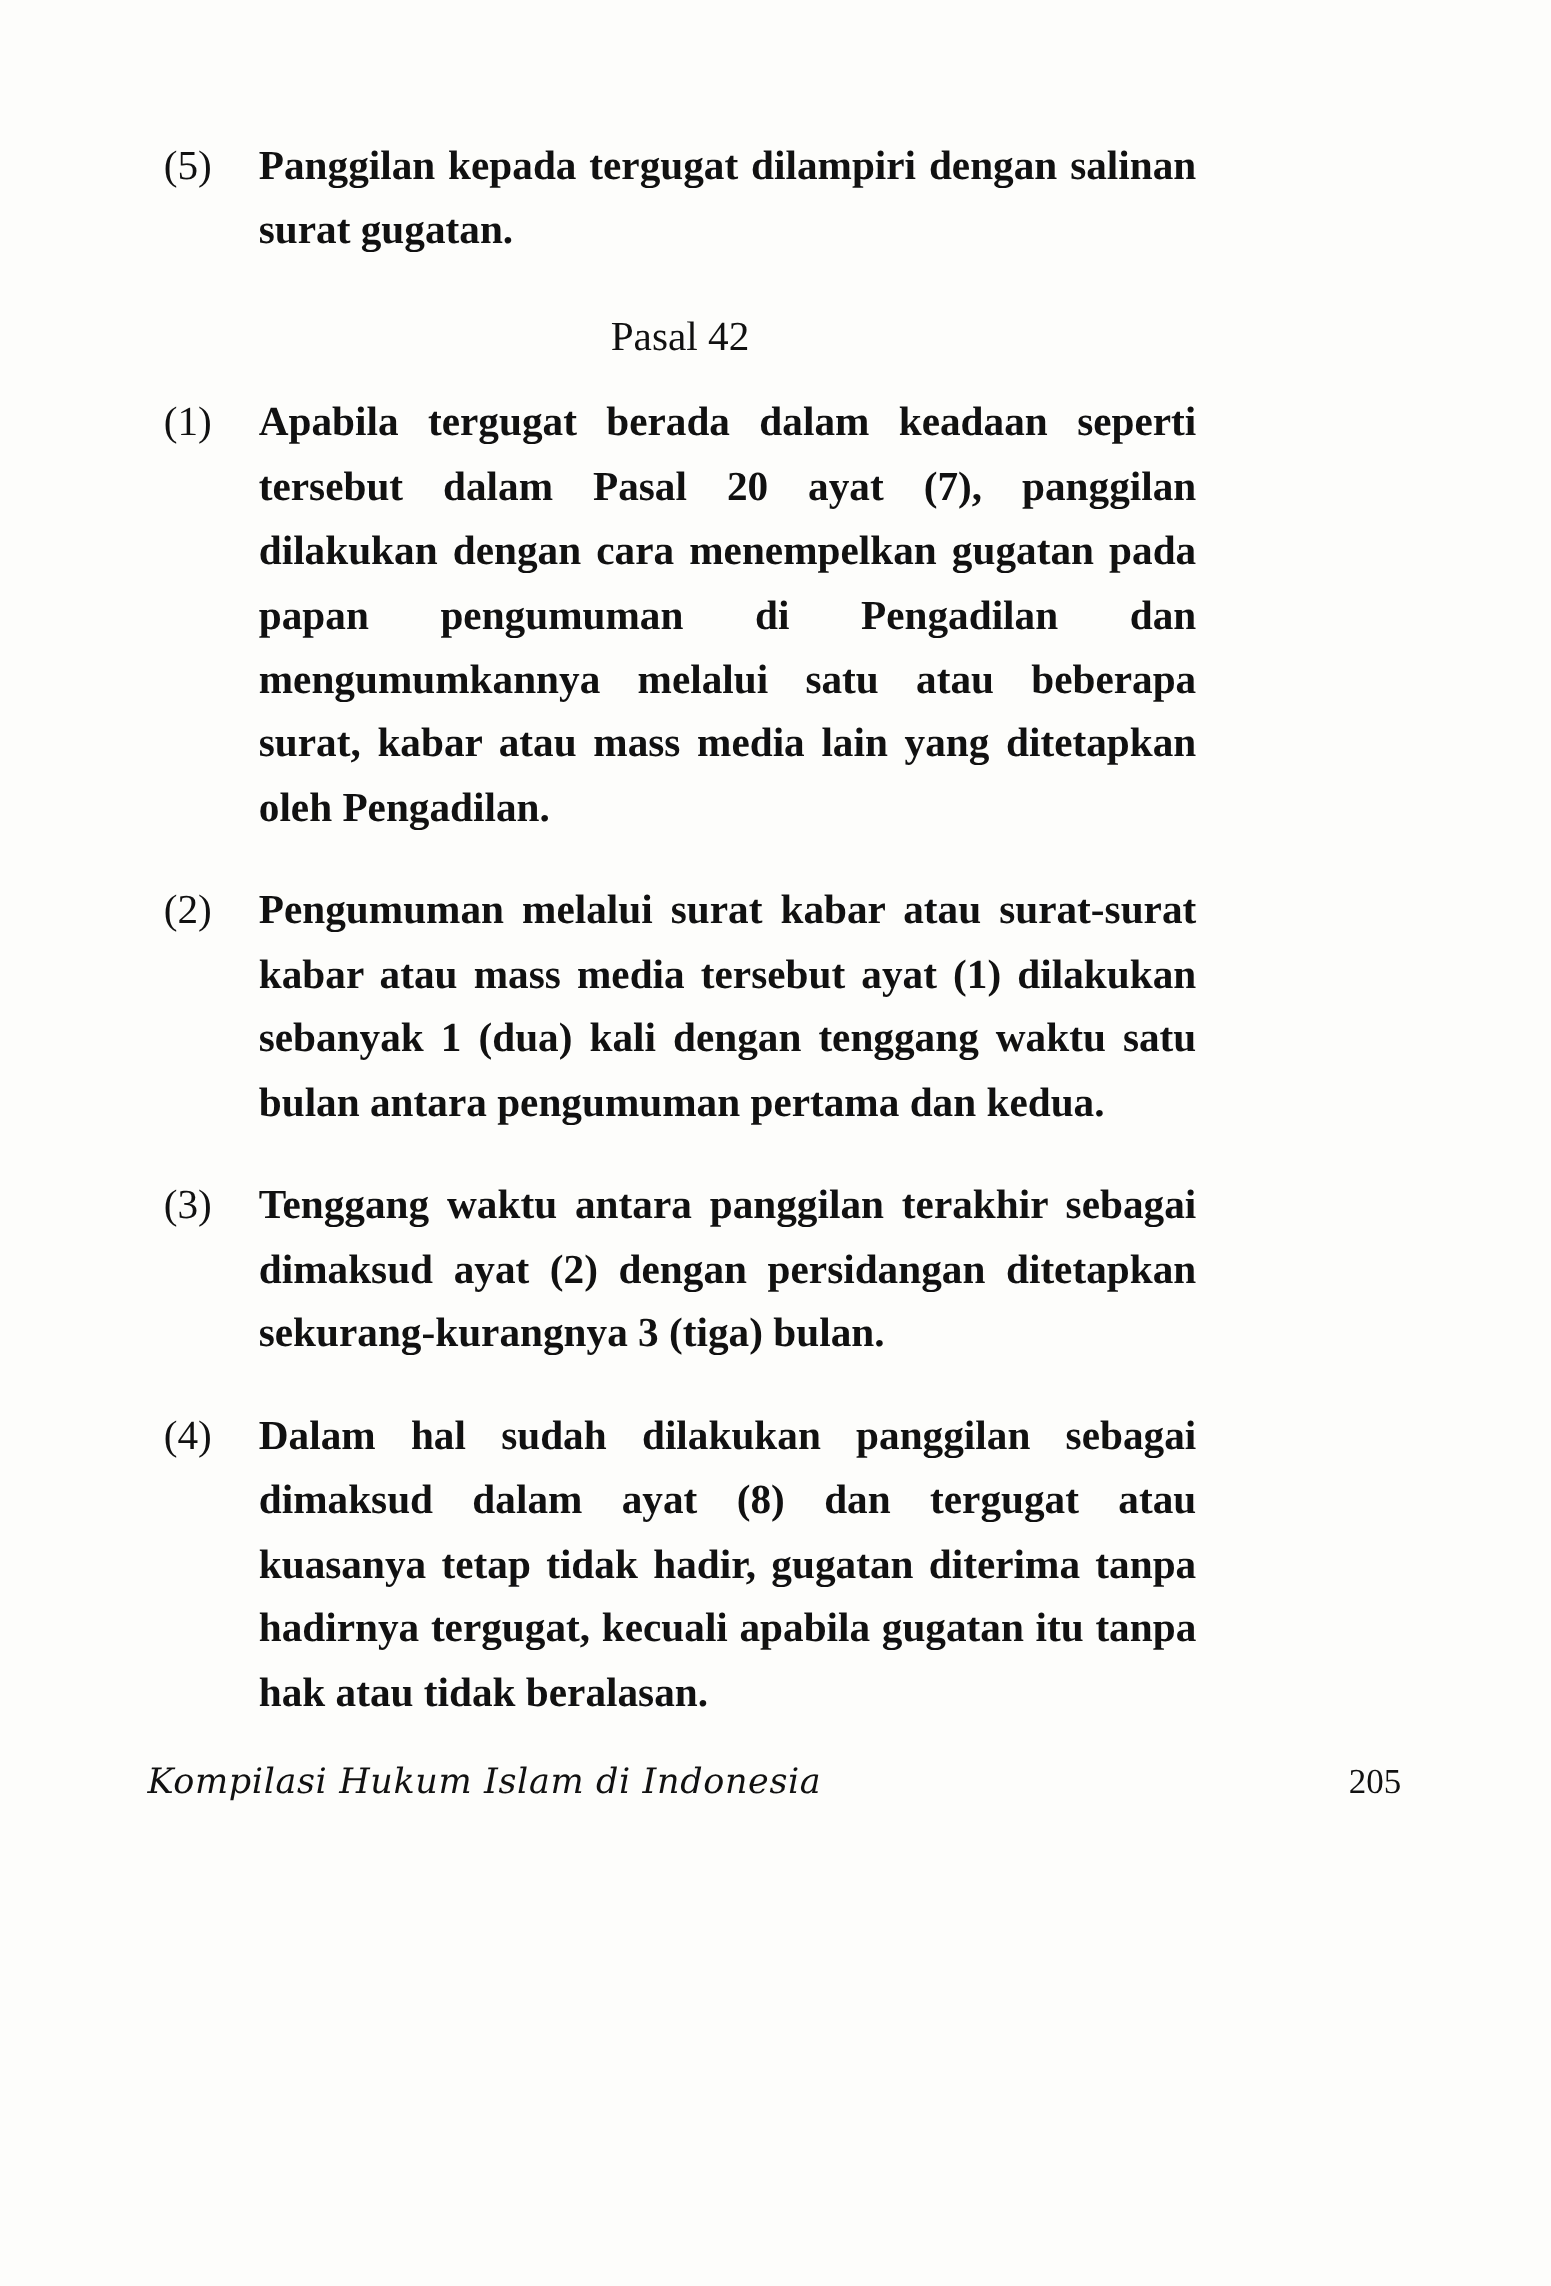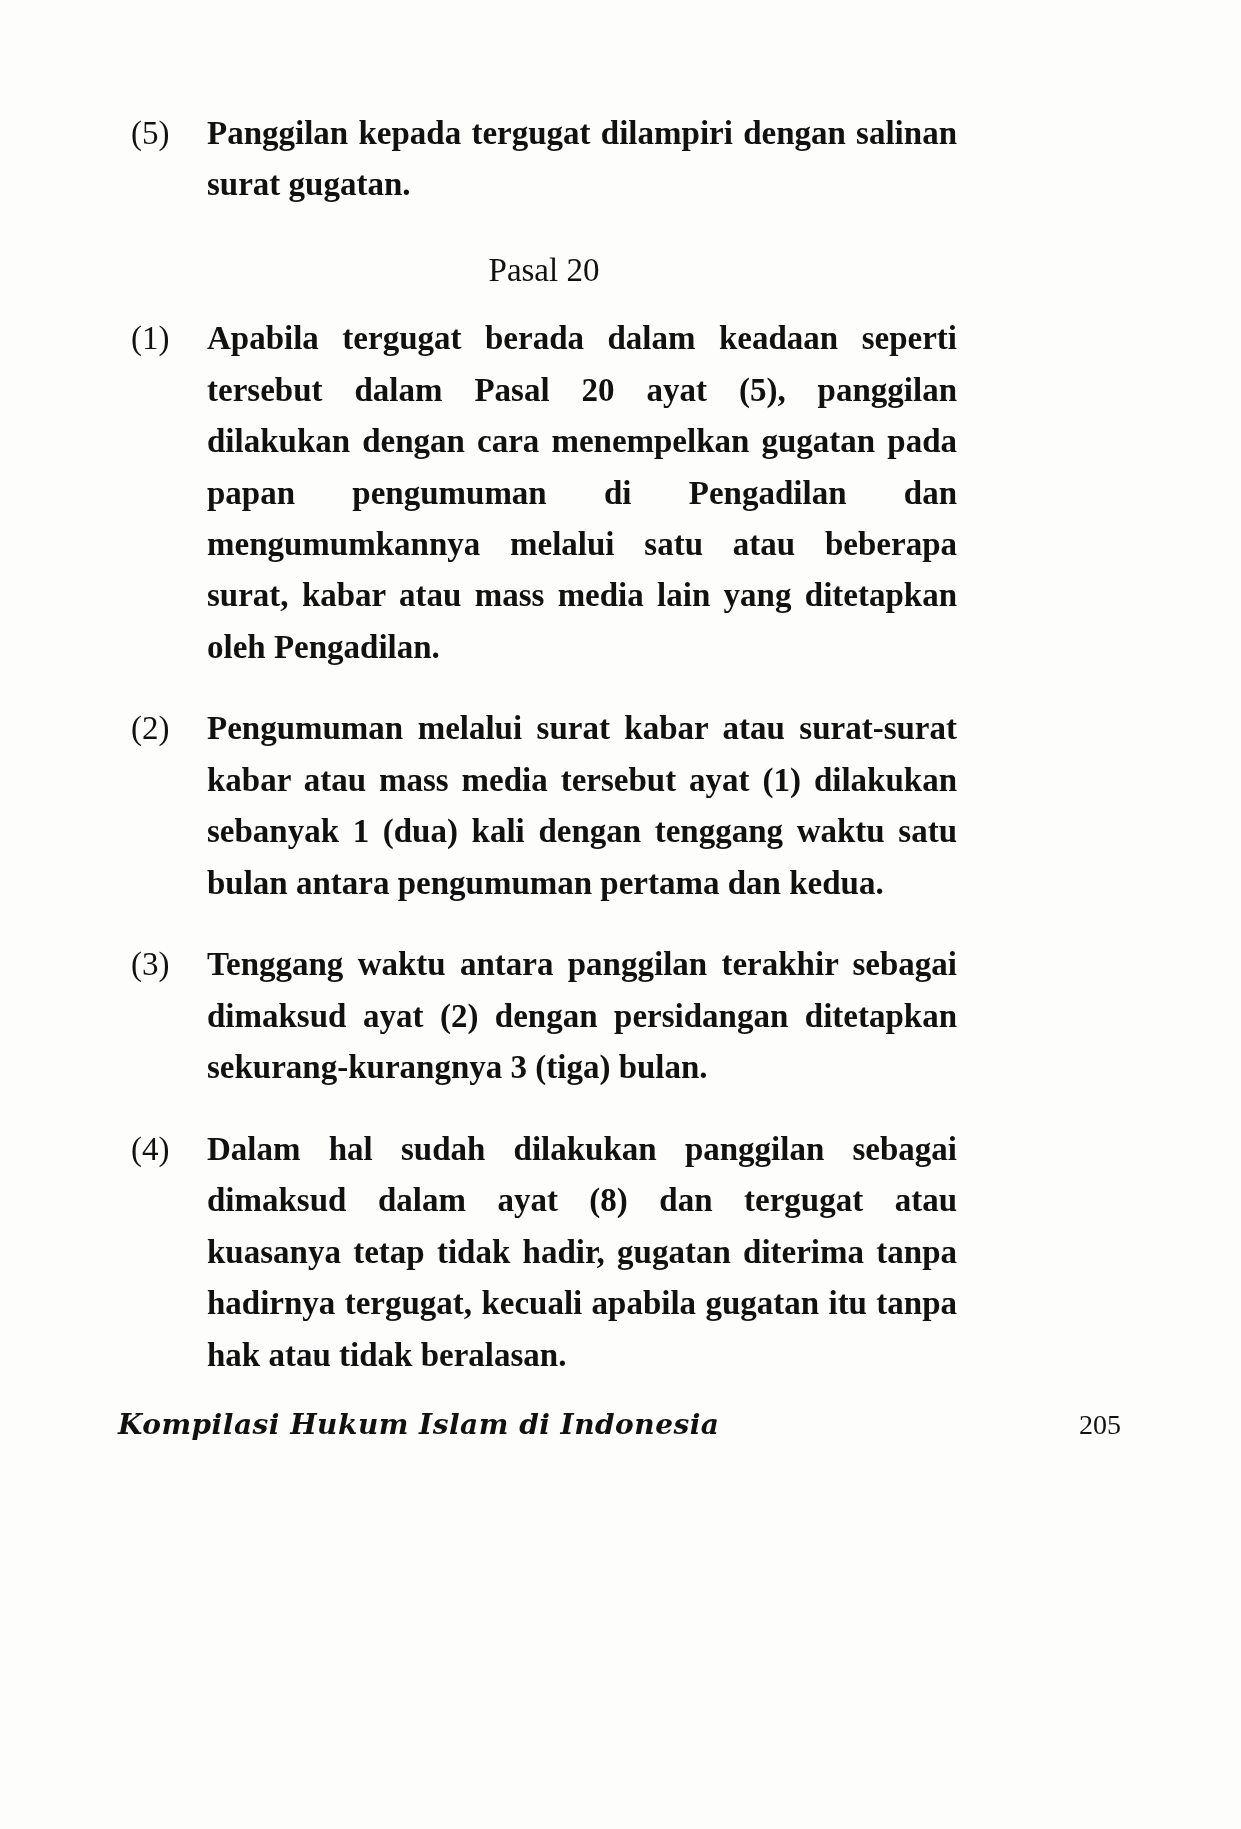--- a/index.html
+++ b/index.html
@@ -50,46 +50,46 @@
     left: 118px;
     right: 120px;
     top: 1408px;
     display: flex;
     justify-content: space-between;
     align-items: baseline;
   }
   .footer-title {
     font-family: "DejaVu Serif", "Liberation Serif", serif;
     font-style: italic;
-    font-weight: bold;
+    font-weight: normal;
     font-size: 28px;
     letter-spacing: 0.5px;
   }
   .footer-page-number {
     font-size: 28px;
     font-family: "Liberation Serif", serif;
   }
 </style>
 </head>
 <body>
 
 <div class="page">
 
   <div class="content">
 
     <div class="clause">
       <span class="clause-number">(5)</span>
       <div class="clause-text">Panggilan kepada tergugat dilampiri dengan salinan surat gugatan.</div>
     </div>
 
-    <div class="section-heading">Pasal 20</div>
+    <div class="section-heading">Pasal 42</div>
 
     <div class="clause">
       <span class="clause-number">(1)</span>
-      <div class="clause-text">Apabila tergugat berada dalam keadaan seperti tersebut dalam Pasal 20 ayat (5), panggilan dilakukan dengan cara menempelkan gugatan pada papan pengumuman di Pengadilan dan mengumumkannya melalui satu atau beberapa surat, kabar atau mass media lain yang ditetapkan oleh Pengadilan.</div>
+      <div class="clause-text">Apabila tergugat berada dalam keadaan seperti tersebut dalam Pasal 20 ayat (7), panggilan dilakukan dengan cara menempelkan gugatan pada papan pengumuman di Pengadilan dan mengumumkannya melalui satu atau beberapa surat, kabar atau mass media lain yang ditetapkan oleh Pengadilan.</div>
     </div>
 
     <div class="clause">
       <span class="clause-number">(2)</span>
       <div class="clause-text">Pengumuman melalui surat kabar atau surat-surat kabar atau mass media tersebut ayat (1) dilakukan sebanyak 1 (dua) kali dengan tenggang waktu satu bulan antara pengumuman pertama dan kedua.</div>
     </div>
 
     <div class="clause">
       <span class="clause-number">(3)</span>
       <div class="clause-text">Tenggang waktu antara panggilan terakhir sebagai dimaksud ayat (2) dengan persidangan ditetapkan sekurang-kurangnya 3 (tiga) bulan.</div>

